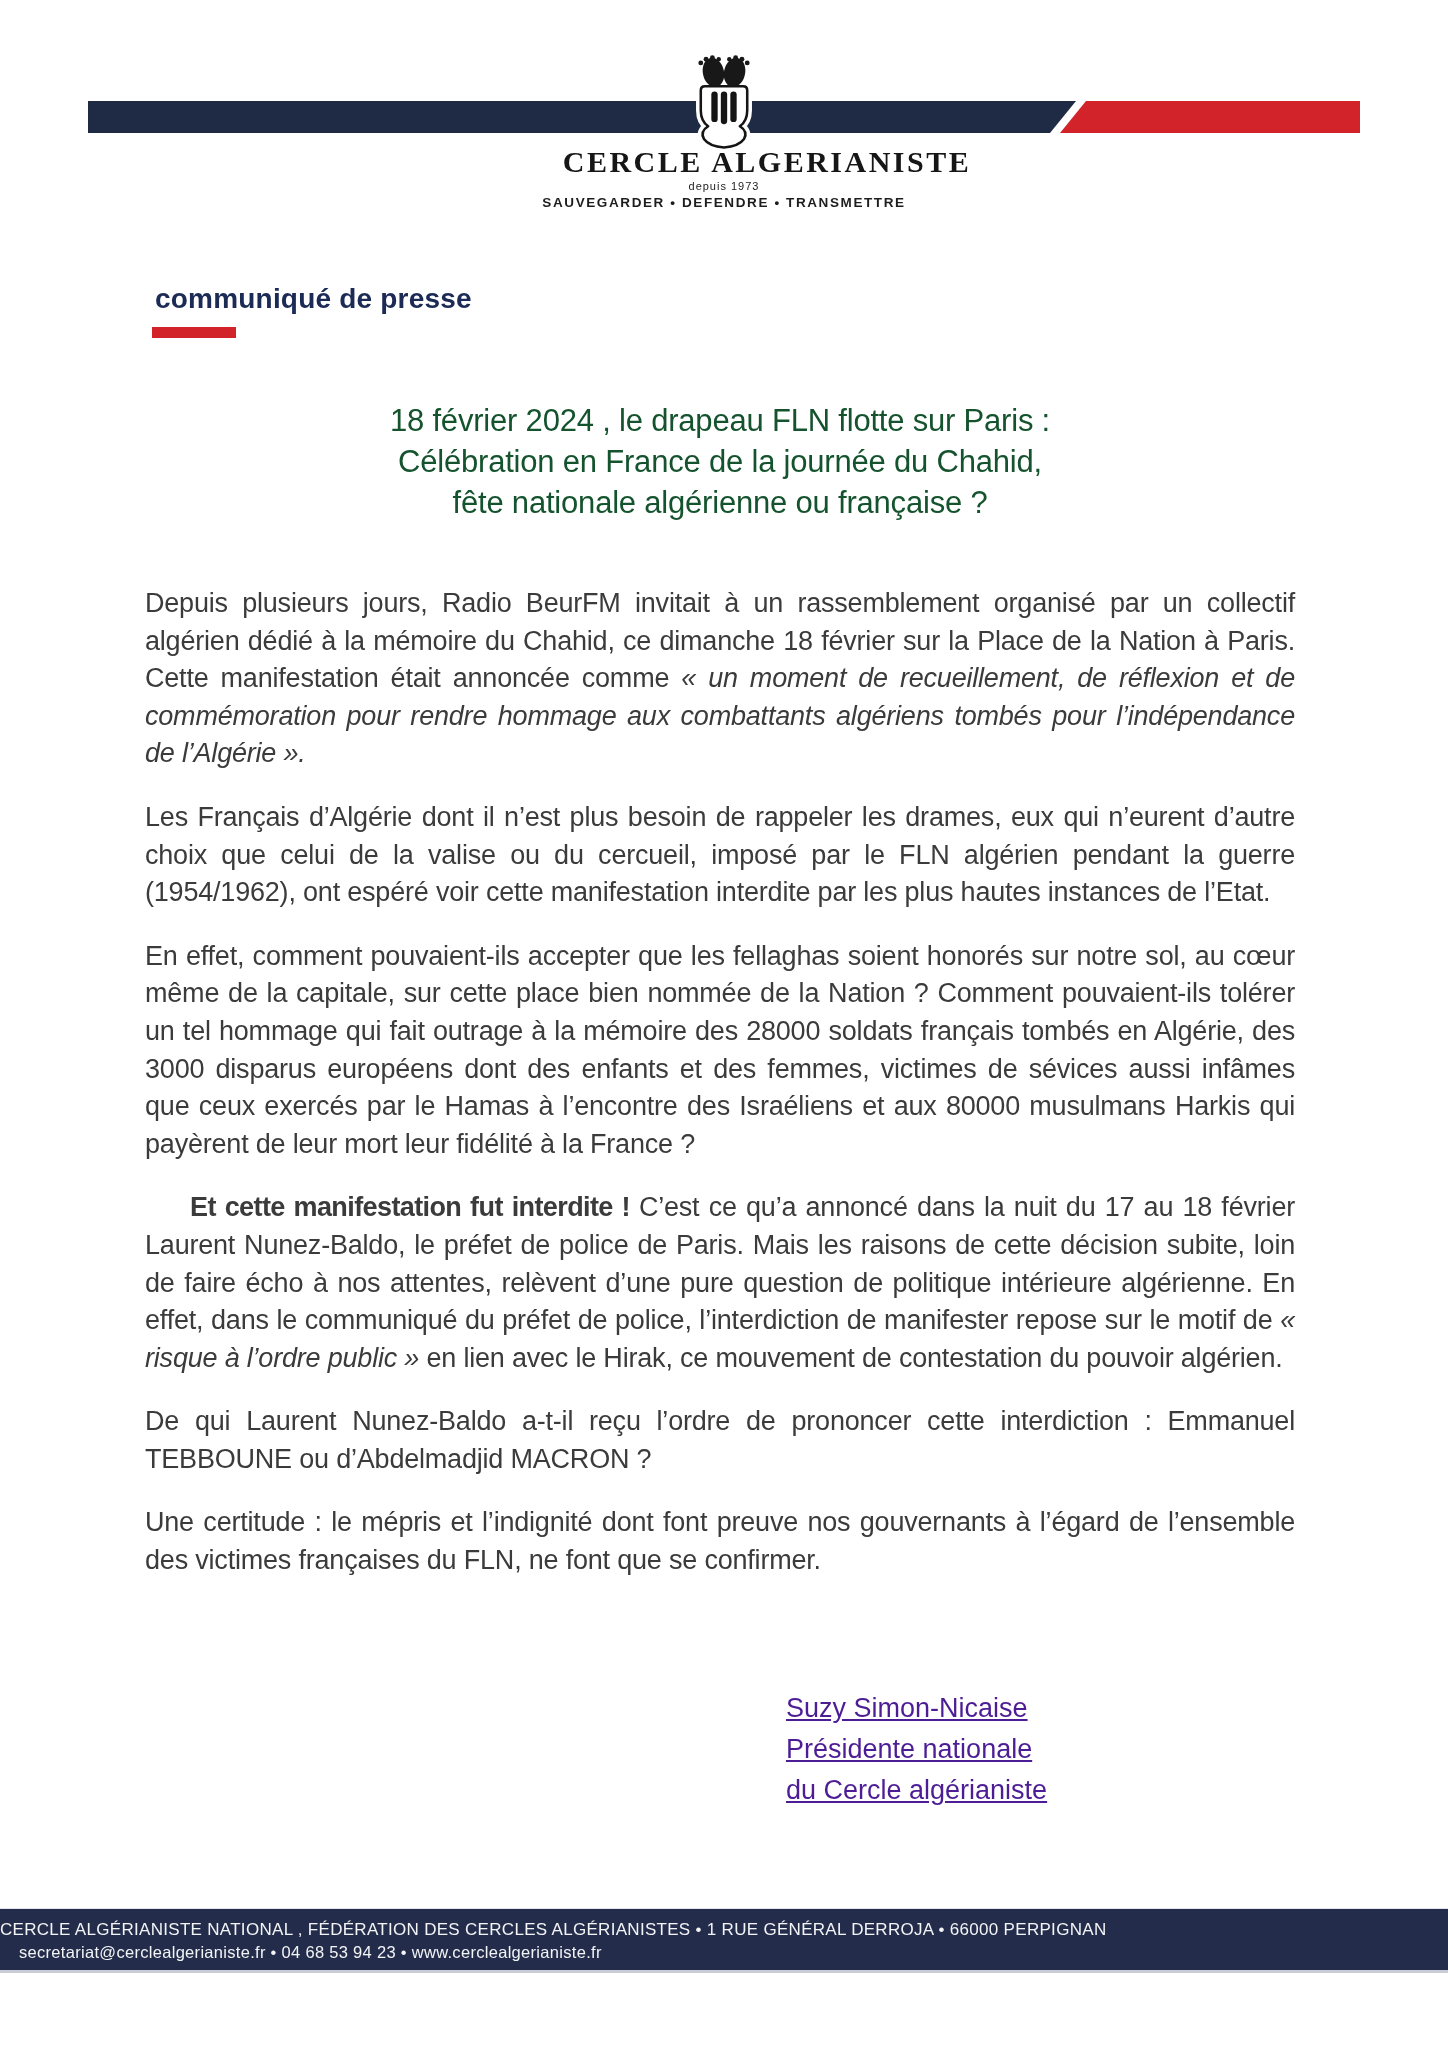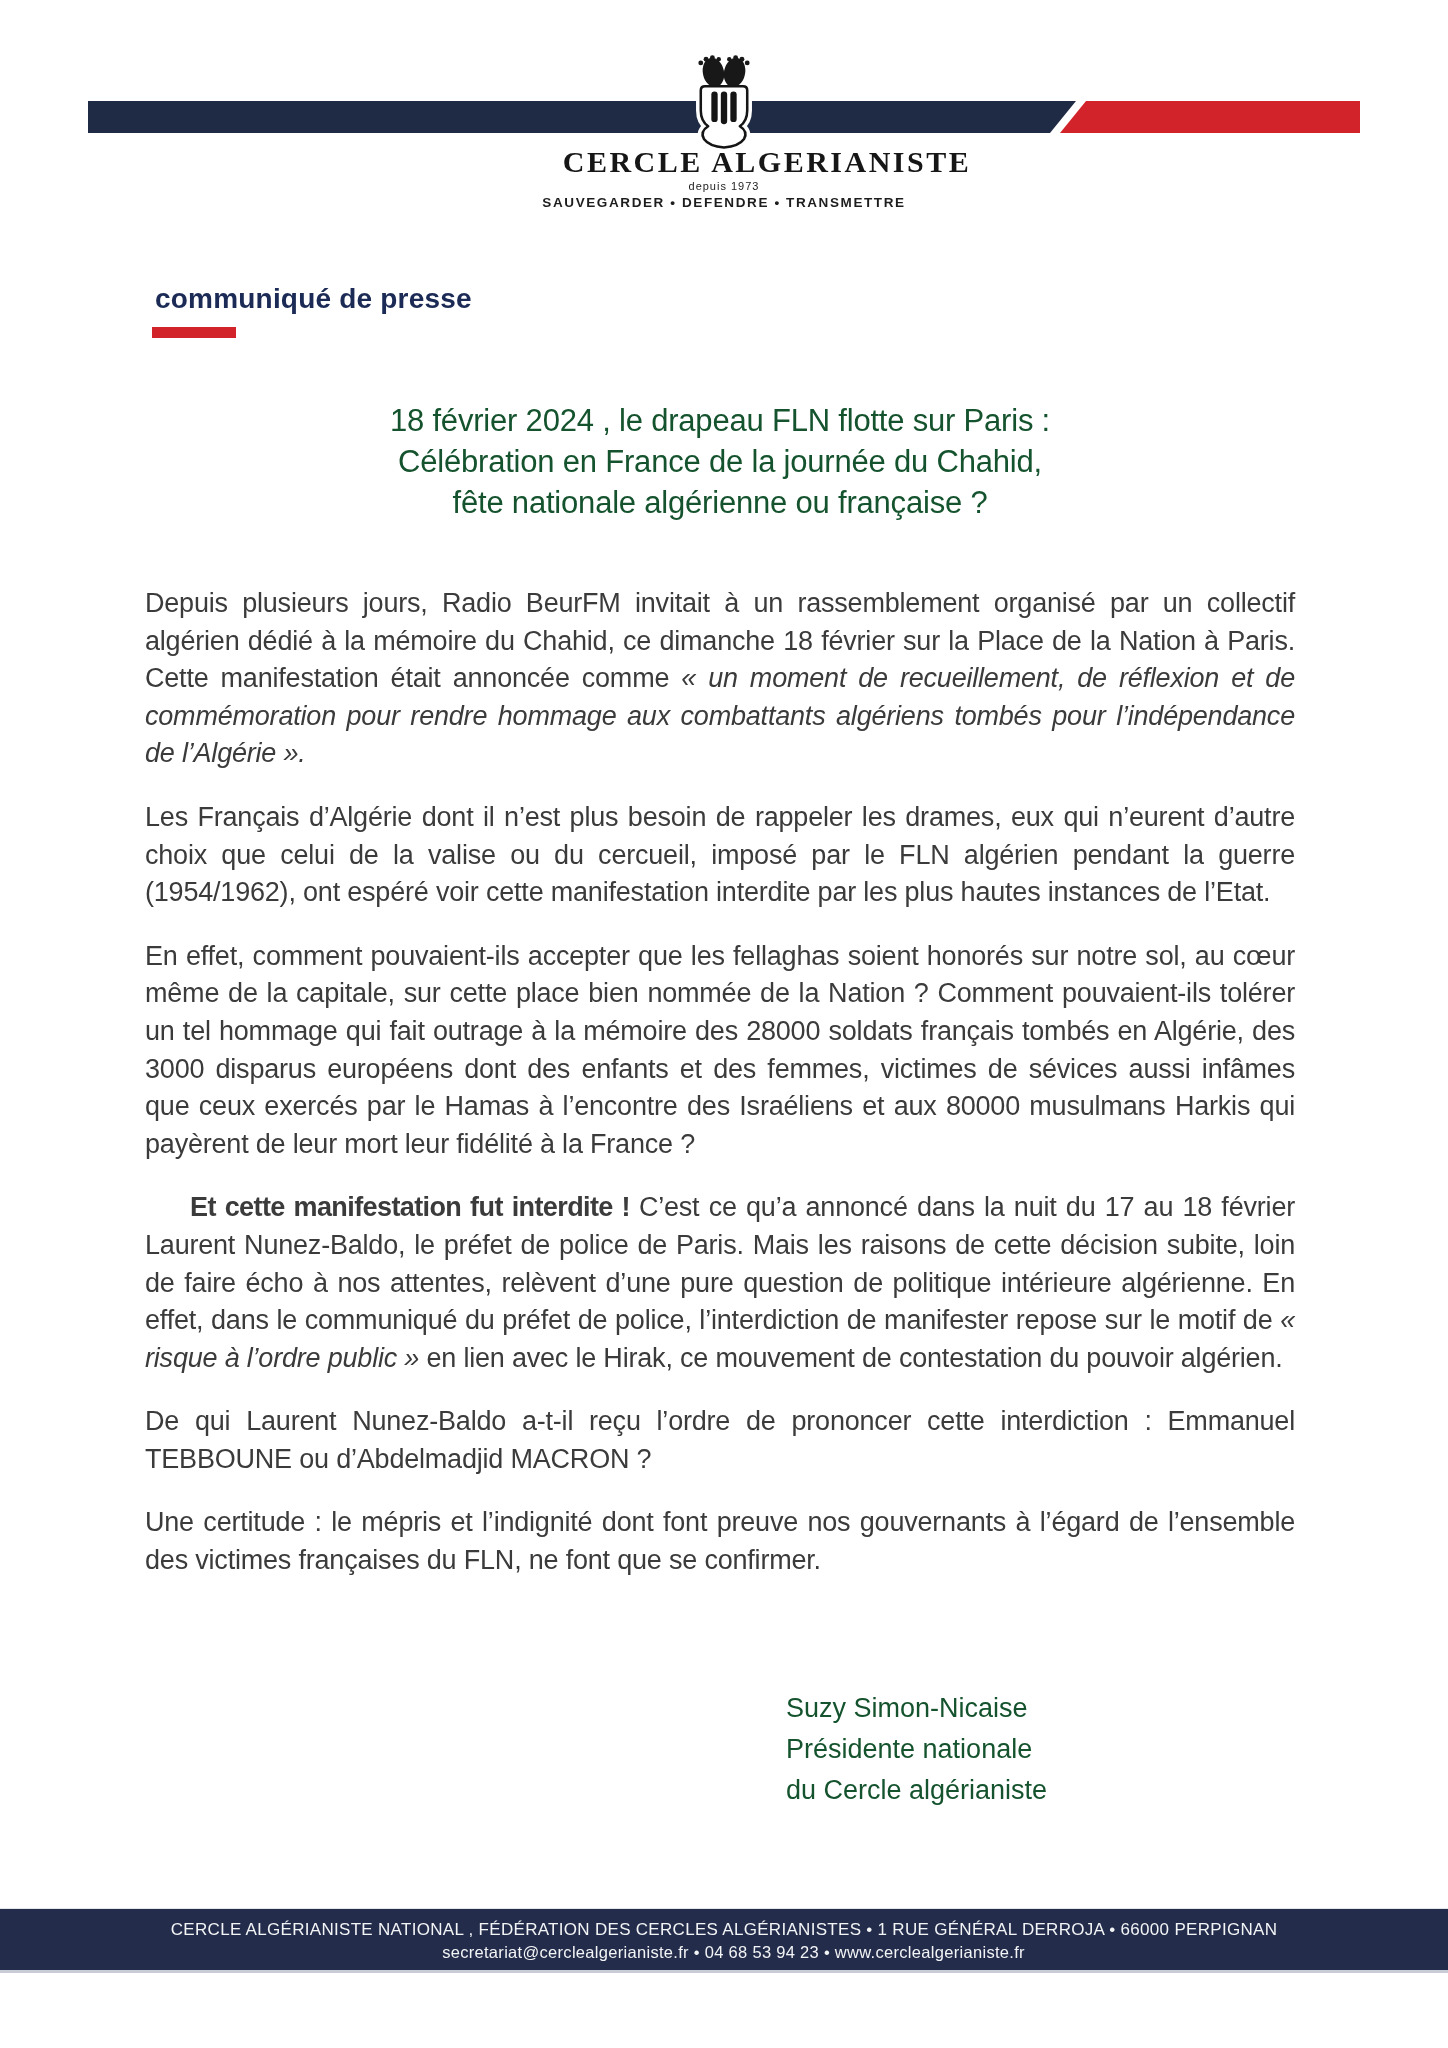--- a/index.html
+++ b/index.html
@@ -121,32 +121,33 @@
   .run-normal { font-style: normal; }
   .run-italic { font-style: italic; }
   .run-bold   { font-weight: 700; letter-spacing: -0.6px; margin-left: 45px; }
 
   
   .signature {
     position: absolute;
     top: 1688px; left: 786px;
     font-size: 27px;
     line-height: 41px;
-    color: #14532d;
+    color: #4c1d95;
+    text-decoration: underline;
   }
 
   
   .footer {
     position: absolute;
     top: 1908px; left: 0;
     width: 1448px; height: 61px;
     background: #232d4b;
     border-top: 1px solid #e2e4ea;
     border-bottom: 3px solid #c9ccd6;
-    text-align: center;
+    text-align: left;
     color: #f3f4f6;
     z-index: 1;
   }
   .footer-line1 {
     margin-top: 11px;
     font-size: 17px;
     line-height: 19px;
     letter-spacing: 0.3px;
     font-weight: 400;
   }

